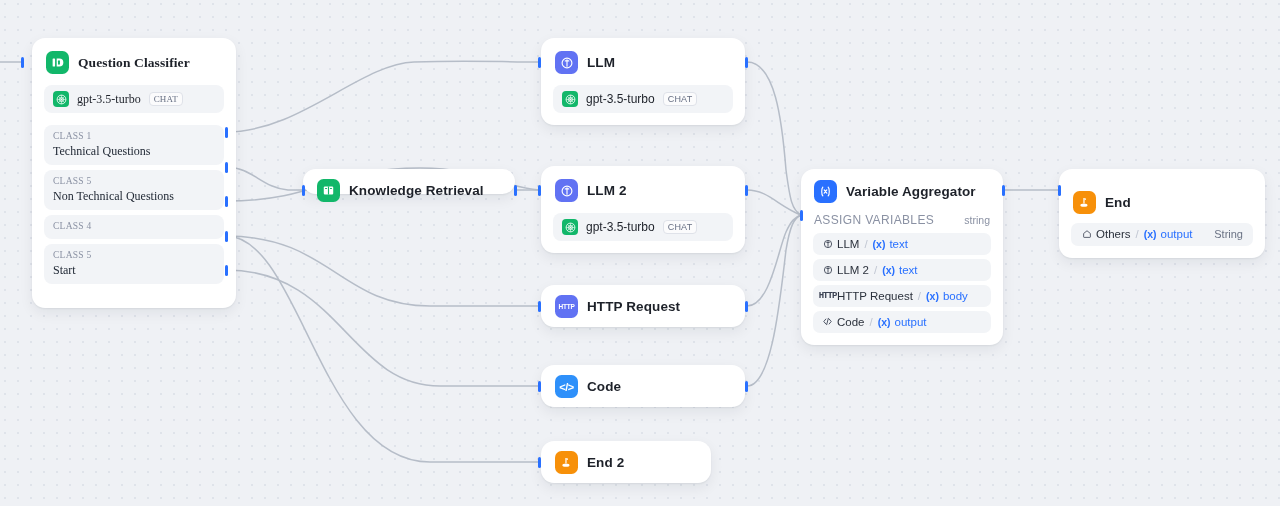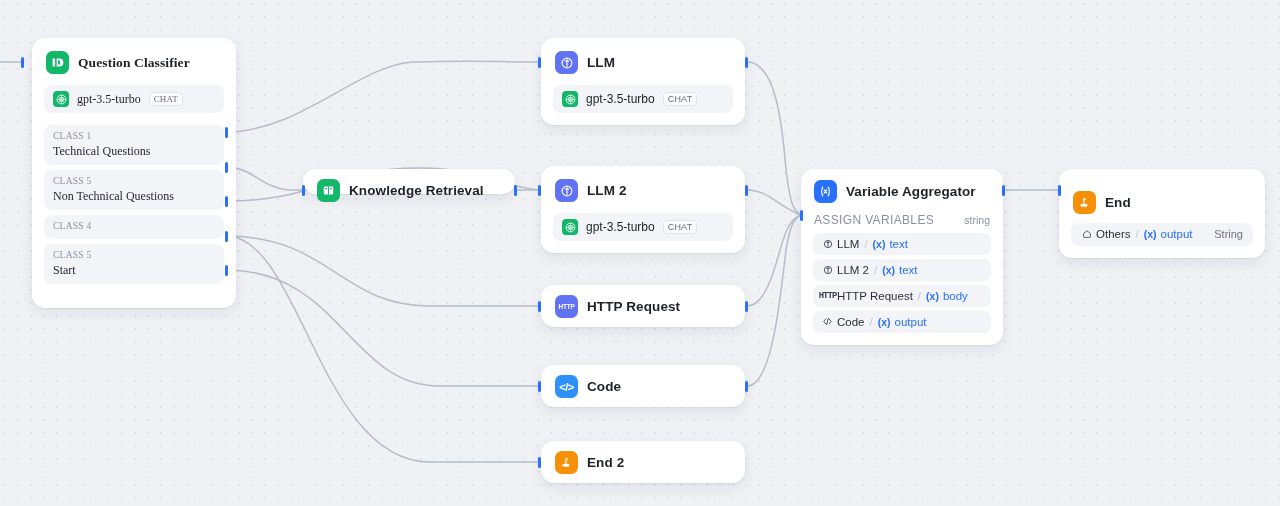--- a/index.html
+++ b/index.html
@@ -401,21 +401,21 @@
 
   <div class="node" style="left:541px; top:365px; width:204px; height:42px;">
     <div class="node-head" style="padding:10px 14px;">
       <div class="nicon ic-blue">
         <span class="code">&lt;/&gt;</span>
       </div>
       <div class="node-title">Code</div>
     </div>
   </div>
 
-  <div class="node" style="left:541px; top:441px; width:204px; height:42px;">
+  <div class="node" style="left:541px; top:441px; width:170px; height:42px;">
     <div class="node-head" style="padding:10px 14px;">
       <div class="nicon ic-orange">
         <svg width="13" height="13" viewBox="0 0 16 16">
           <path d="M6.6 2.6h1.5v6.2H6.6z" fill="#fff"></path>
           <path d="M8.1 2.6c2.4.5 2.4 2.2 0 2.7z" fill="#fff"></path>
           <ellipse cx="7.3" cy="11.3" rx="4.4" ry="2" fill="#fff"></ellipse>
         </svg>
       </div>
       <div class="node-title">End 2</div>
     </div>

